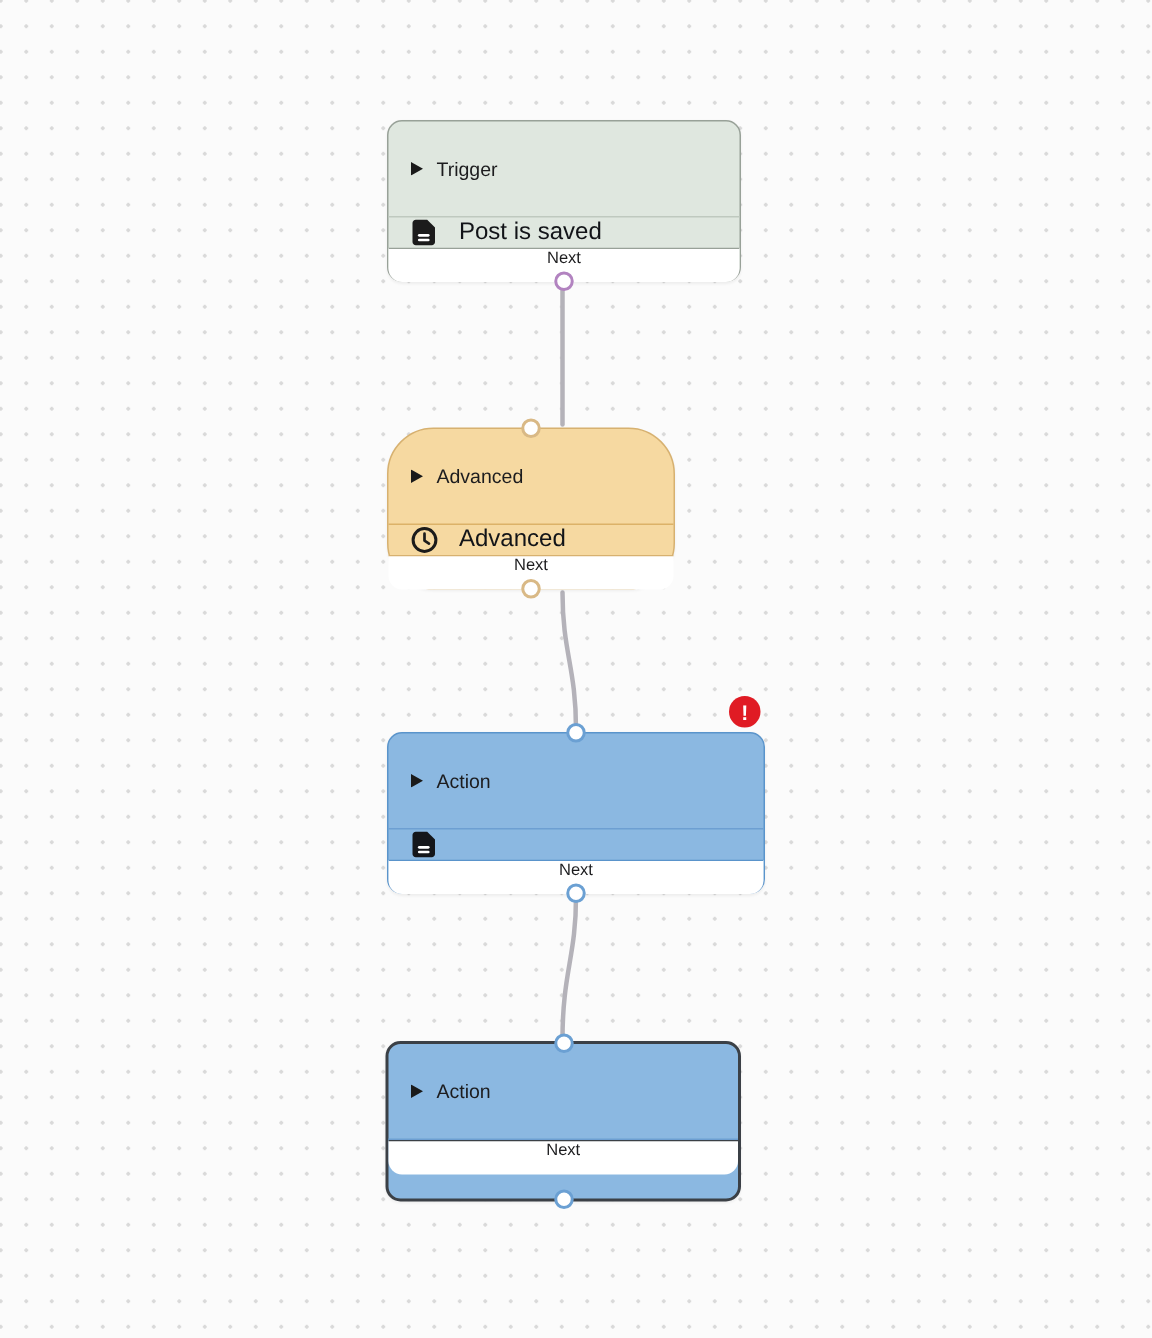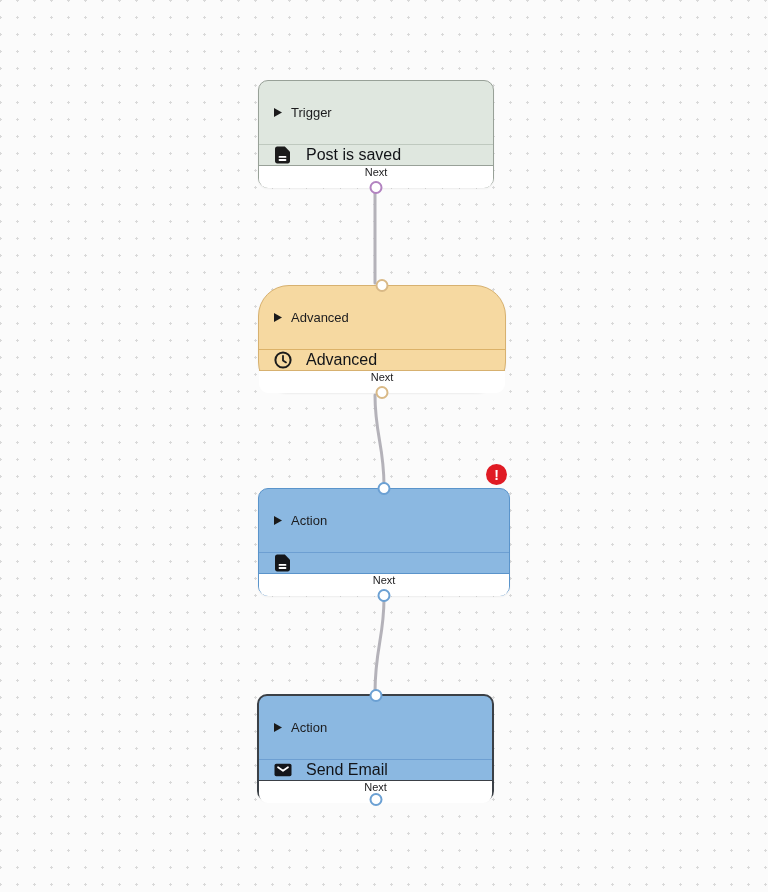--- a/index.html
+++ b/index.html
@@ -92,21 +92,21 @@
         </svg>
       </span>
       <span>Post is saved</span>
     </div>
     <div class="node-footer">
       <span>Next</span>
     </div>
     <div class="port port-out"></div>
   </div>
 
-  <div class="node" style="left: 258px; top: 285px; width: 248px; height: 108px; border-radius: 31px; --bg: #f6d9a1; --border: #d7b170; --divider: #dcb268; --port: #d9b986;">
+  <div class="node" style="left: 258px; top: 285px; width: 192px; height: 108px; border-radius: 31px; --bg: #f6d9a1; --border: #d7b170; --divider: #dcb268; --port: #d9b986;">
     <div class="node-header">
       <span class="disclosure">
         <svg width="8" height="9" viewBox="0 0 8 9">
             <polygon points="0,0 8,4.5 0,9" fill="#1a1a1a"></polygon>
           </svg>
       </span>
       <span>Advanced</span>
     </div>
     <div class="node-body">
       <span class="icon">
@@ -154,29 +154,20 @@
 
   <div class="node selected" style="left: 257px; top: 694px; width: 237px; height: 107px; --bg: #8bb8e1; --border: #3b4046; --divider: #6d9fd2; --port: #6ba0d3;">
     <div class="node-header">
       <span class="disclosure">
         <svg width="8" height="9" viewBox="0 0 8 9">
             <polygon points="0,0 8,4.5 0,9" fill="#1a1a1a"></polygon>
           </svg>
       </span>
       <span>Action</span>
     </div>
-    <div class="node-body">
-      <span class="icon">
-        <svg width="20" height="20" viewBox="0 0 20 20">
-          <rect x="1.5" y="3.8" width="17" height="12.4" rx="1.8" fill="#14161a"></rect>
-          <path d="M5 7.2 L10 10.8 L15 7.2" fill="none" stroke="#fff" stroke-width="1.7" stroke-linecap="round" stroke-linejoin="round"></path>
-        </svg>
-      </span>
-      <span>Send Email</span>
-    </div>
     <div class="node-footer">
       <span>Next</span>
     </div>
     <div class="port port-in"></div>
     <div class="port port-out"></div>
   </div>
 
 </div>
 
 </body></html>

